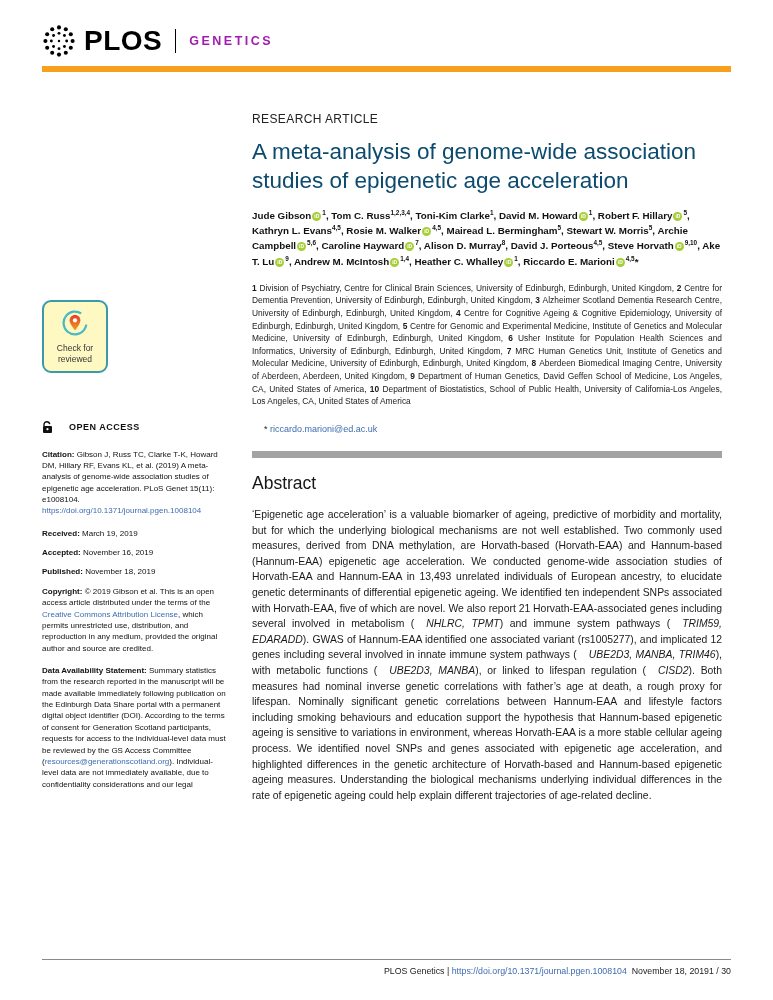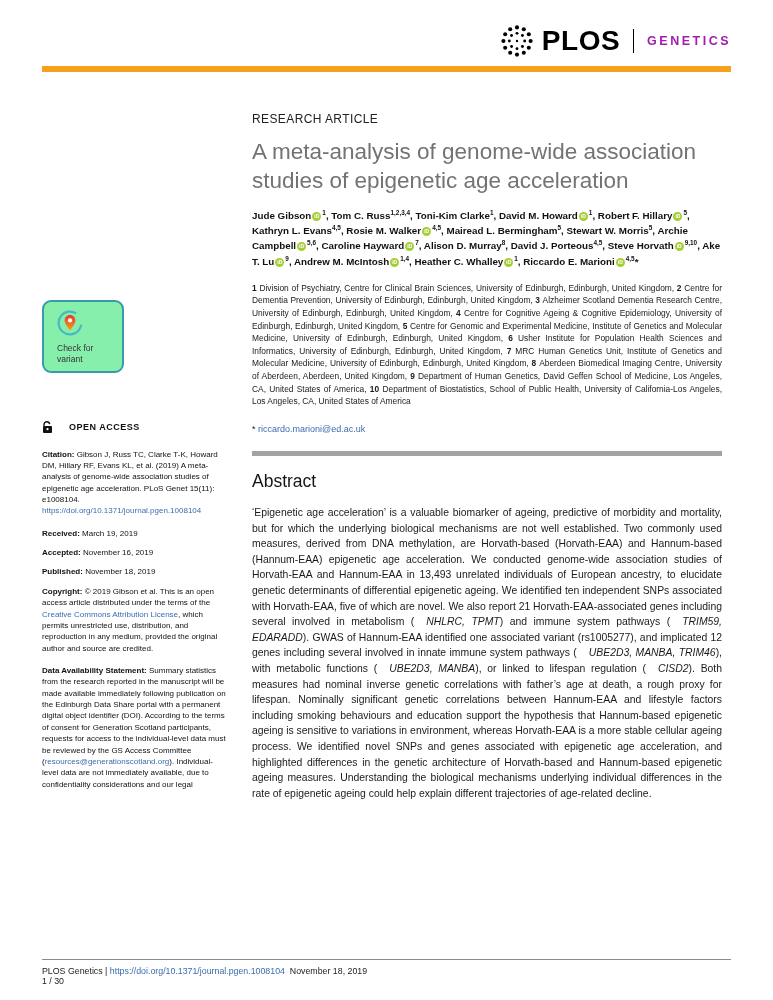--- a/index.html
+++ b/index.html
@@ -1,61 +1,61 @@
 <!DOCTYPE html>
 <html><head>
 <meta charset="utf-8">
 <style>
   html,body{margin:0;padding:0;background:#fff;}
   .page{position:relative;width:773px;height:1000px;background:#fff;overflow:hidden;
         font-family:"Liberation Sans",sans-serif;color:#1a1a1a;}
 
   
   .header{position:absolute;left:42px;top:24px;right:42px;}
-  .logo-row{display:flex;align-items:center;gap:8px;justify-content:flex-end;}
+  .logo-row{display:flex;align-items:center;gap:8px;}
   .plos-text{font-size:28px;font-weight:bold;letter-spacing:.5px;color:#000;}
   .logo-divider{width:1px;height:24px;background:#000;margin:0 5px;}
   .journal-name{font-size:12.5px;font-weight:bold;letter-spacing:2.5px;color:#a21caf;}
   .header-rule{position:absolute;left:42px;right:42px;top:66px;height:6px;background:#F6A01E;}
 
   
   .sidebar{position:absolute;left:42px;top:300px;width:186px;font-size:8px;line-height:1.42;color:#111;}
-  .crossmark{width:52px;border:2px solid #3A9AAA;border-radius:9px;padding:8px 13px 6px;
-             text-align:left;background:#86efac;margin-bottom:48px;cursor:pointer;}
+  .crossmark{width:52px;border:2px solid #3A9AAA;border-radius:9px;padding:8px 5px 6px;
+             text-align:center;background:#fef9c3;margin-bottom:48px;cursor:pointer;}
   .crossmark-text{font-size:8.5px;color:#333;margin-top:4px;line-height:1.25;}
   .oa-row{display:flex;align-items:center;gap:16px;margin-bottom:15px;}
   .oa-label{font-weight:bold;font-size:9px;letter-spacing:.5px;}
   .side-block{margin:0 0 11px;}
   .side-block.tight{margin-bottom:8px;}
 
   
   .main{position:absolute;left:252px;top:112px;width:470px;}
   .kicker{font-size:12px;letter-spacing:.4px;color:#222;margin-bottom:12px;}
-  .title{font-size:22.5px;line-height:1.27;font-weight:400;color:#737373;margin:0 0 13px;}
+  .title{font-size:22.5px;line-height:1.27;font-weight:400;color:#0c4a6e;margin:0 0 13px;}
   .authors{font-size:9.8px;font-weight:bold;line-height:1.55;margin:0 0 13px;color:#111;}
   .authors sup{font-size:6.4px;}
   .affils{font-size:8.4px;line-height:1.5;text-align:justify;margin:8px 0 16px;}
-  .email{font-size:9px;margin:0;}
-  .abstract{border-top:5px solid #a3a3a3;margin-top:17px;padding-top:15px;}
+  .email{font-size:9px;margin:12px;}
+  .abstract{border-top:7px solid #a3a3a3;margin-top:17px;padding-top:15px;}
   .abstract h2{font-size:17.5px;font-weight:400;margin:0 0 13px;color:#161616;}
   .abstract p{font-size:10.4px;line-height:1.5;text-align:justify;margin:0;}
 
   
   .b{font-weight:bold;}
   .i{font-style:italic;padding-left:12px;}
   .link{color:#3C6CB0;cursor:pointer;}
   sup{line-height:0;}
   .orcid{display:inline-block;width:9px;height:9px;background:#A6CE39;border-radius:50%;
          color:#fff;font-size:5px;line-height:9px;text-align:center;font-weight:bold;
          vertical-align:1px;margin:0 1px;}
 
   
   .footer-rule{position:absolute;left:42px;right:42px;top:959px;border-top:1px solid #8a8a8a;}
   .footer{position:absolute;left:42px;right:42px;top:966px;display:flex;
-          justify-content:flex-end;font-size:8.8px;color:#222;flex-direction:column;}
+          justify-content:flex-end;font-size:8.8px;color:#222;}
 </style>
 </head>
 <body>
 
 <div class="page">
 
   <header class="header">
     <div class="logo-row">
       <svg width="34" height="34" viewBox="0 0 40 40">
         <g fill="#000">
@@ -97,21 +97,21 @@
             <stop offset="0" stop-color="#e43b2c"></stop>
               <stop offset="1" stop-color="#f59e1b"></stop>
           </linearGradient>
         </defs>
         <circle cx="14" cy="14" r="12.3" fill="none" stroke="#49b8c4" stroke-width="2.4" stroke-dasharray="56 14" transform="rotate(40 14 14)"></circle>
         <path d="M14 5.5 C10.7 5.5 8.2 8 8.2 11.2 C8.2 15 14 22 14 22 C14 22 19.8 15 19.8 11.2 C19.8 8 17.3 5.5 14 5.5 Z" fill="url(#cmg)"></path>
         <circle cx="14" cy="11.2" r="2.3" fill="#fff"></circle>
       </svg>
       <div class="crossmark-text">
         <span>Check for</span><br>
-        <span>variant</span>
+        <span>reviewed</span>
       </div>
     </div>
 
     <div class="oa-row">
       <svg width="11" height="13" viewBox="0 0 11 13">
         <path d="M2 5 V3.6 C2 1.9 3.3 0.8 4.8 0.8 C6.3 0.8 7.4 1.7 7.7 3.1" fill="none" stroke="#111" stroke-width="1.4"></path>
         <rect x="1" y="5" width="9" height="7" rx="1" fill="#111"></rect>
         <circle cx="5.5" cy="8.2" r="1.1" fill="#fff"></circle>
       </svg>
       <span class="oa-label">OPEN ACCESS</span>

